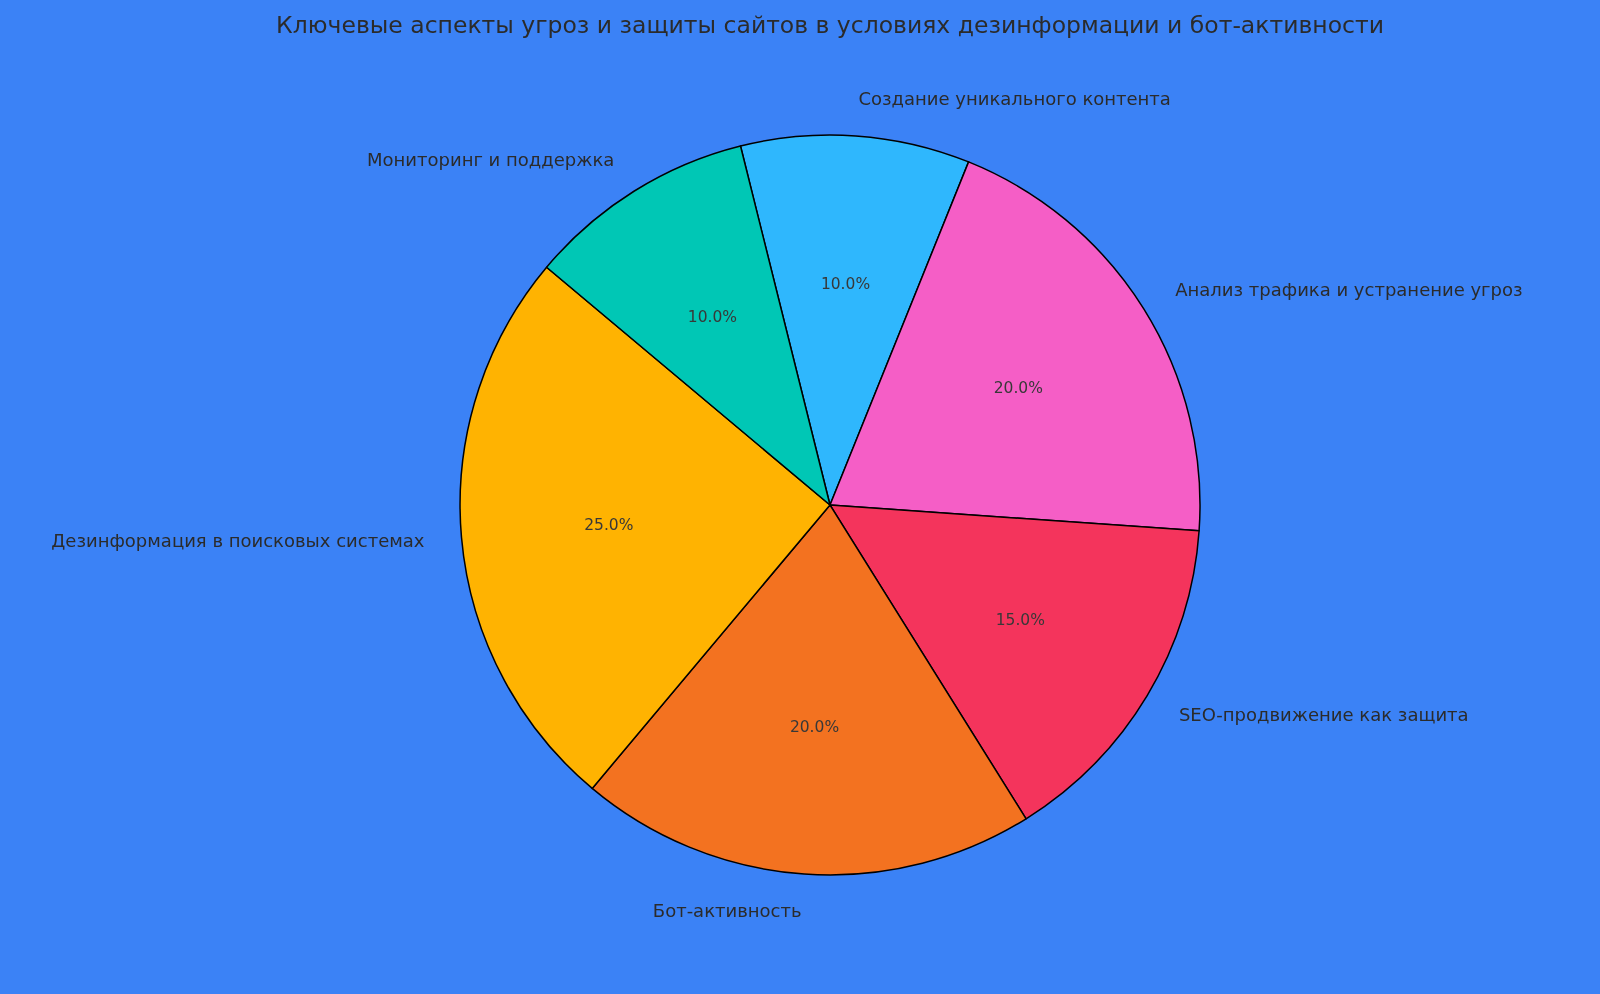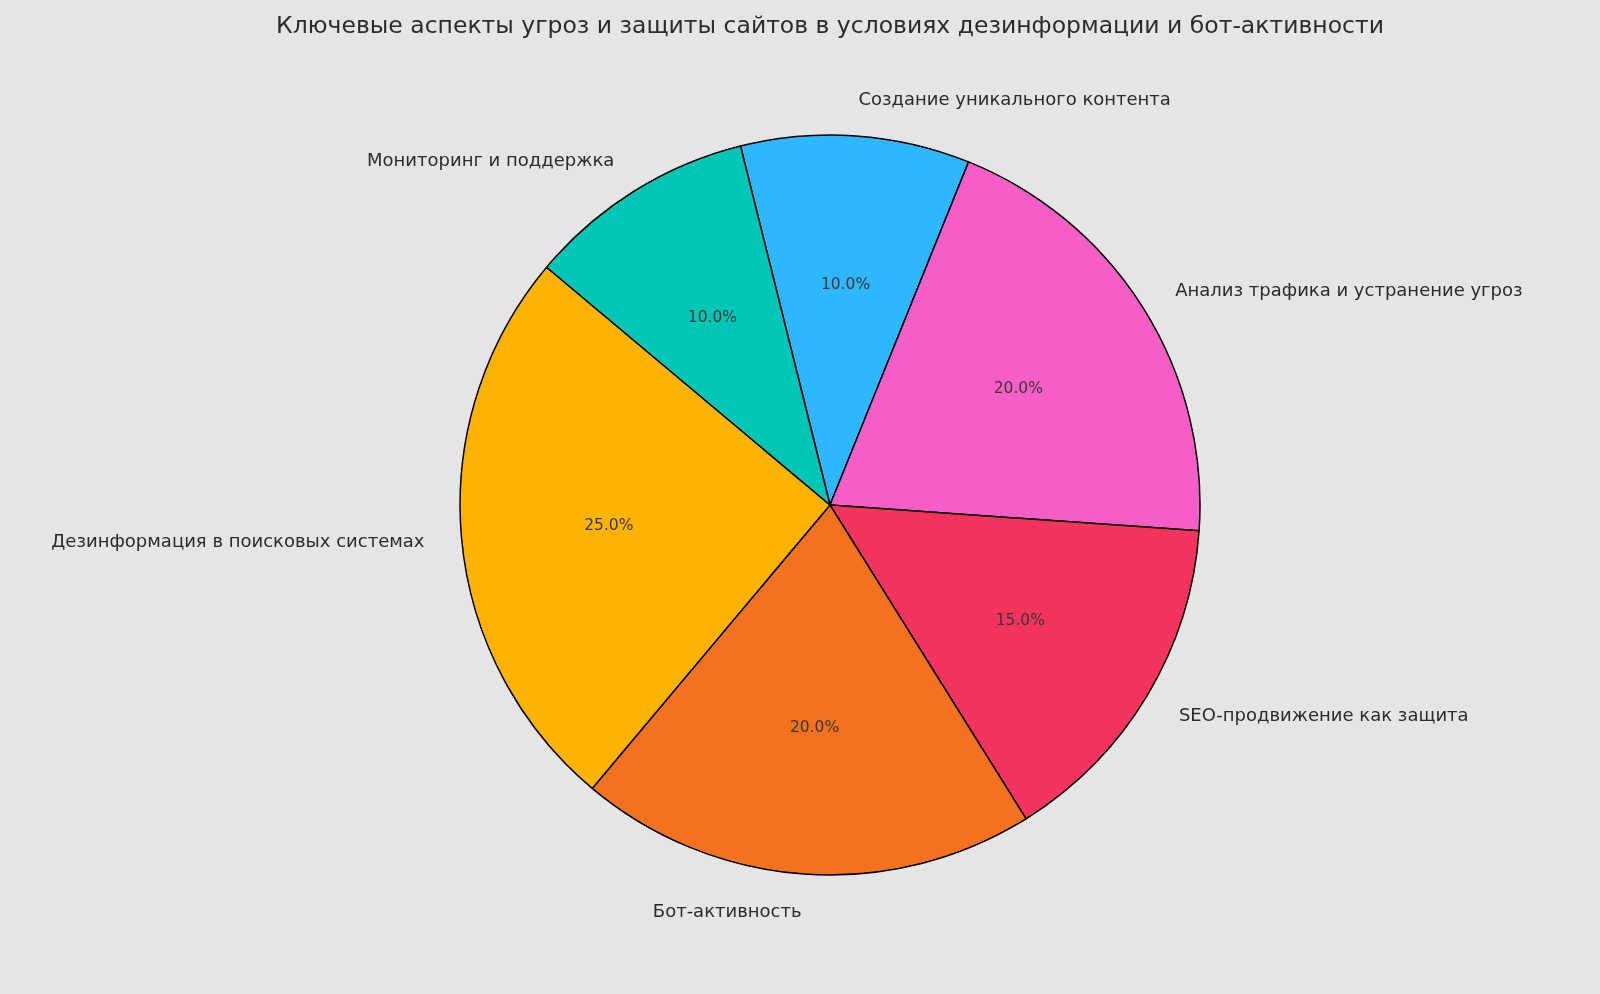--- a/index.html
+++ b/index.html
@@ -1,20 +1,20 @@
 <!DOCTYPE html>
 <html><head>
 <meta charset="utf-8">
 <style>
   html, body { margin: 0; padding: 0; background: #ffffff; }
   .stage {
     position: relative;
     width: 1600px;
     height: 994px;
-    background: #e5e5e5;
+    background: #3b82f6;
     overflow: hidden;
   }
   svg text {
     font-family: "DejaVu Sans", "Liberation Sans", sans-serif;
   }
   .chart-title { font-size: 23.5px; fill: #2b2b2b; }
   .slice-label { font-size: 18px;   fill: #2b2b2b; }
   .pct-label   { font-size: 15.5px; fill: #383838; }
 </style>
 </head>

